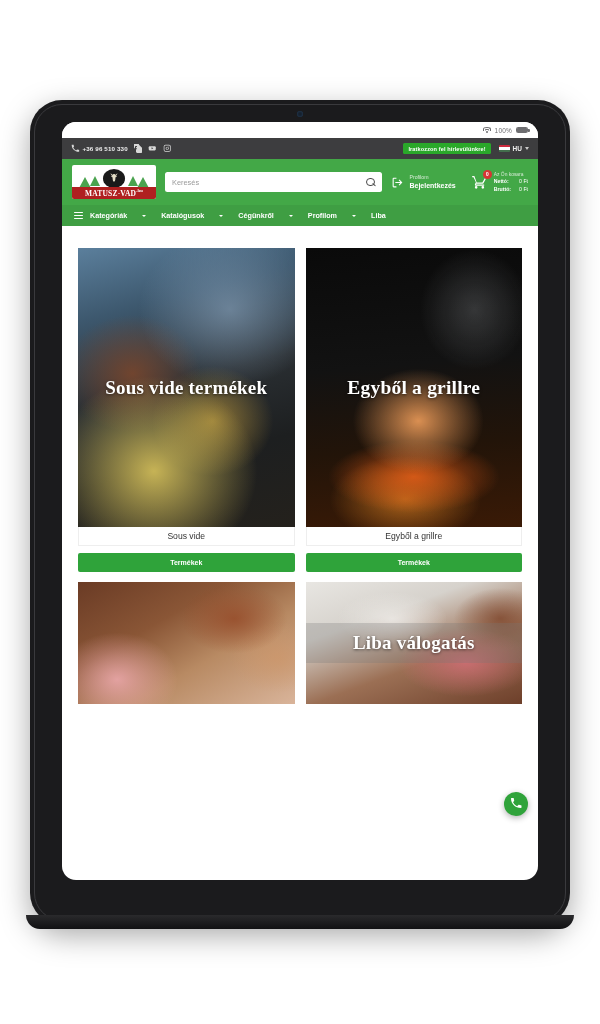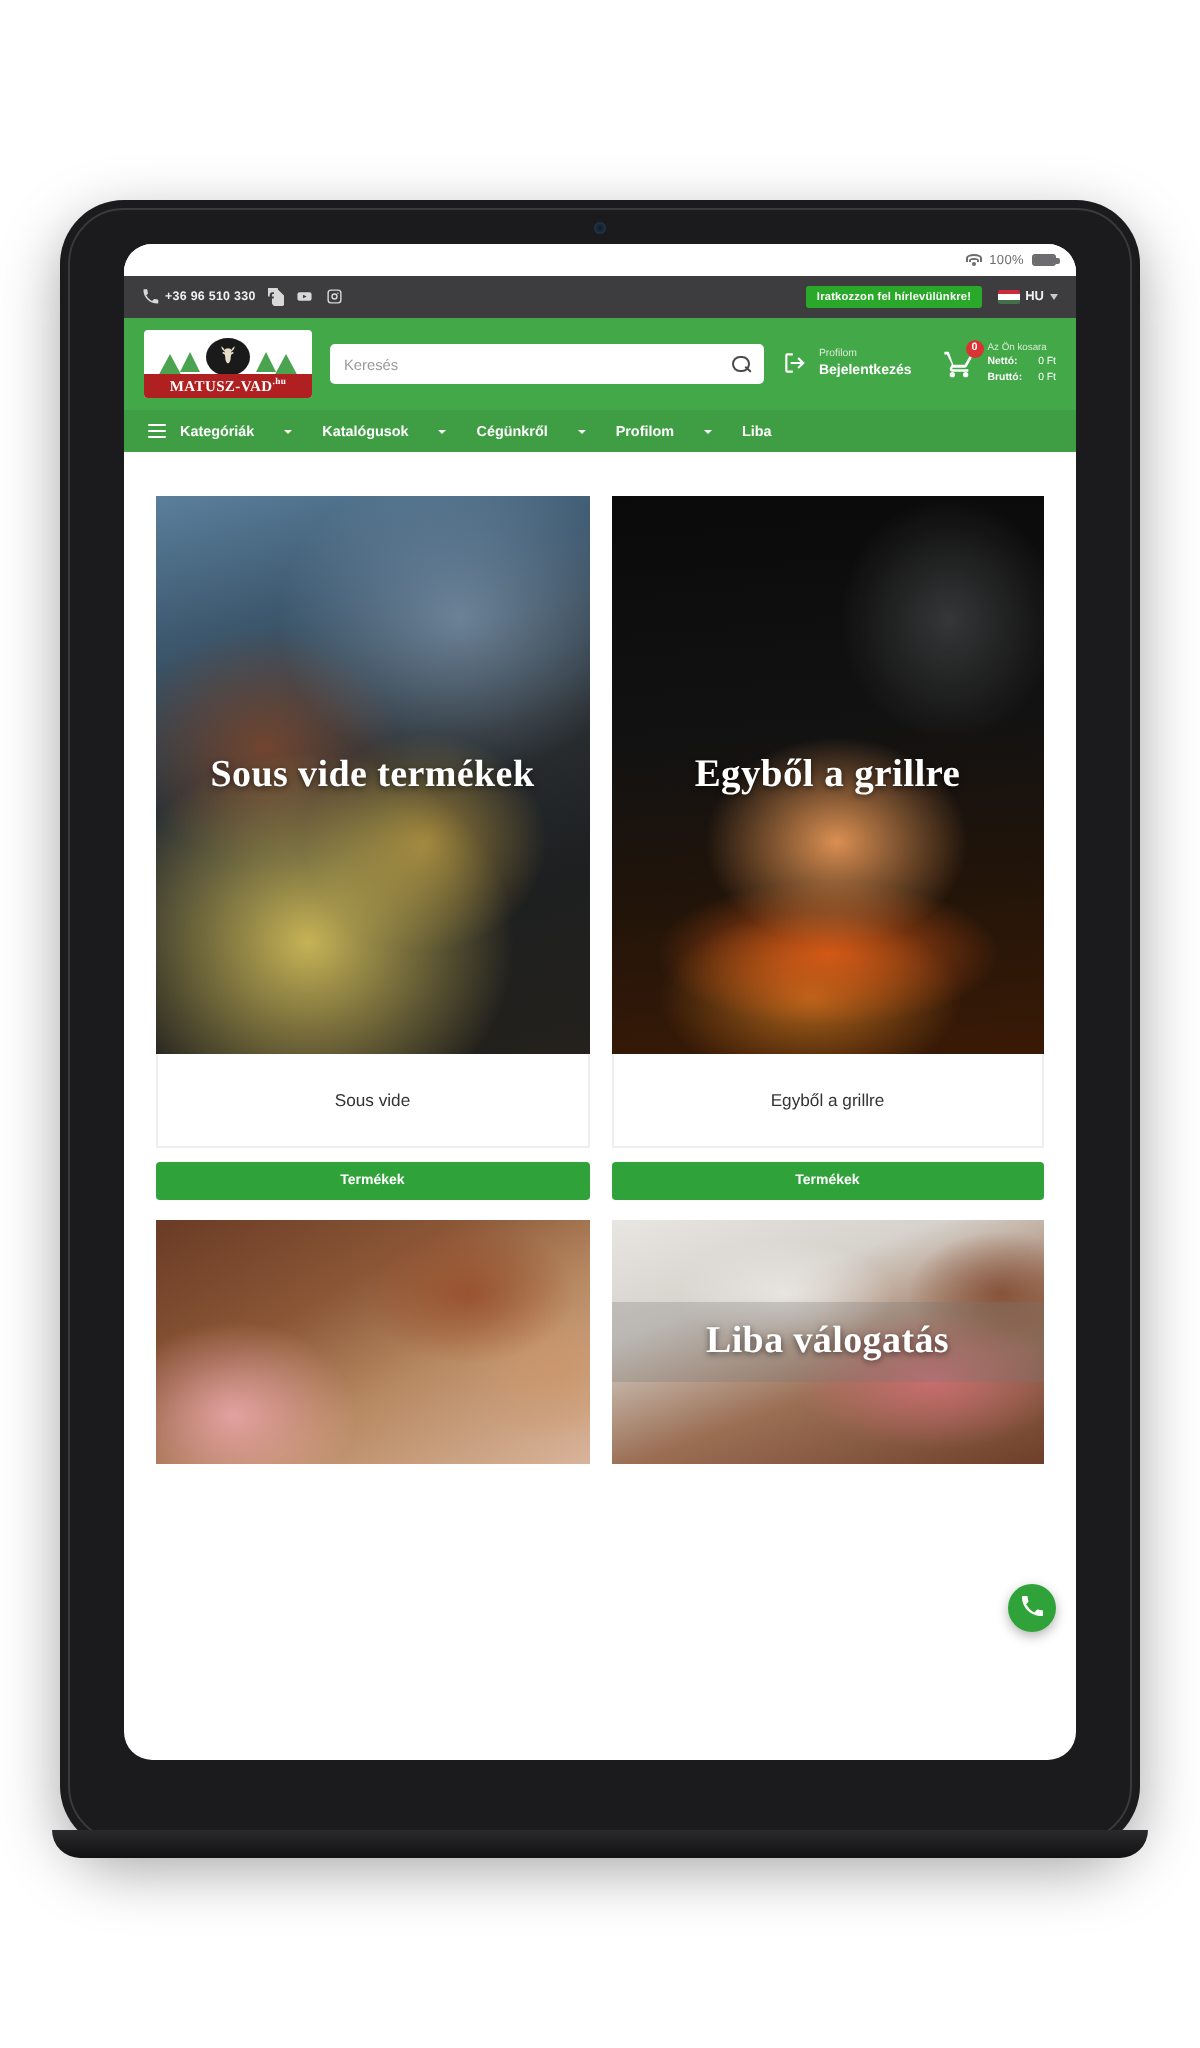--- a/index.html
+++ b/index.html
@@ -172,21 +172,21 @@
     display:flex; align-items:center; justify-content:center;
   }
   .card-img.short{ height:122px; }
   .card-title{
     position:relative; z-index:3; width:100%; text-align:center;
     font-family:"Liberation Serif", serif; color:#ffffff; font-weight:bold;
     font-size:19px; letter-spacing:.2px; text-shadow:0 1px 3px rgba(0,0,0,.55);
   }
   .card-title.lg{ font-size:19.5px; }
   .card-label{
-    background:#ffffff; text-align:center; padding:18px 4px;
+    background:#ffffff; text-align:center; padding:4px 4px;
     font-size:8.6px; color:#333333;
     border-left:1px solid #eeeeee; border-right:1px solid #eeeeee; border-bottom:1px solid #eeeeee;
   }
   .card-btn{
     margin-top:7px; background:#2fa33a; color:#ffffff; text-align:center;
     font-size:7px; font-weight:bold; padding:6px 4px; border-radius:2px;
     border:none; font-family:"Liberation Sans", sans-serif; cursor:pointer;
   }
 
   

